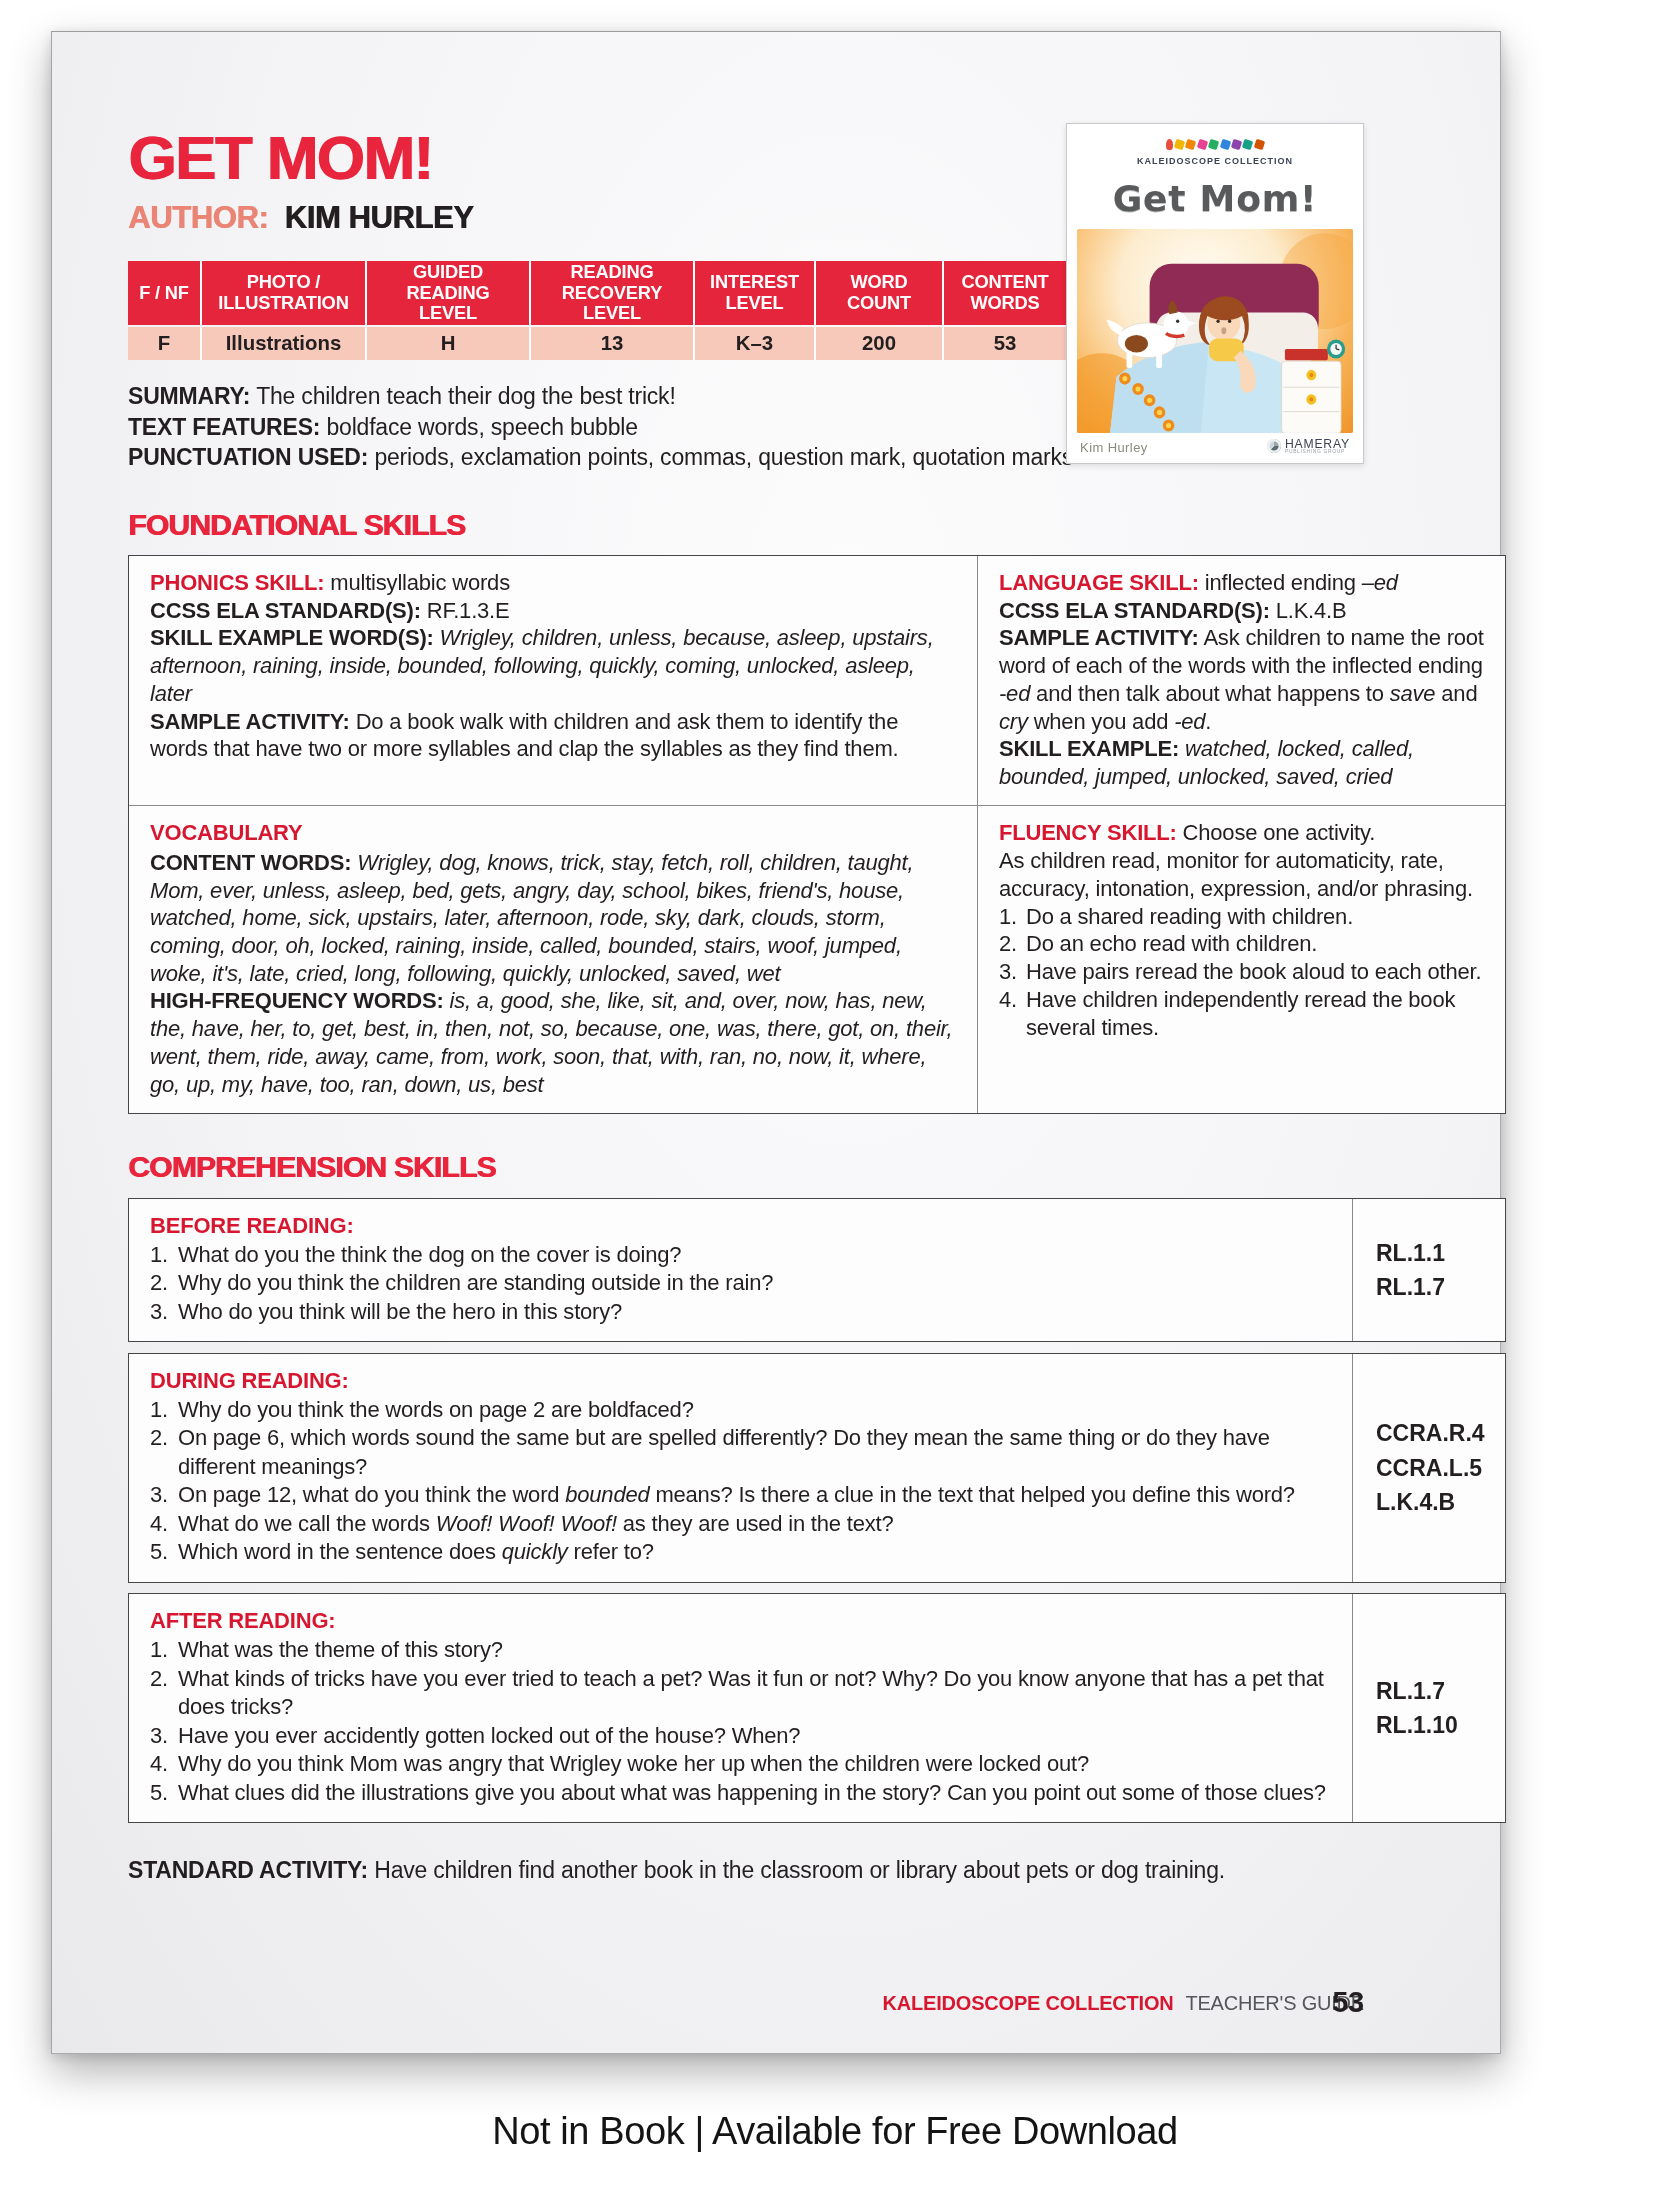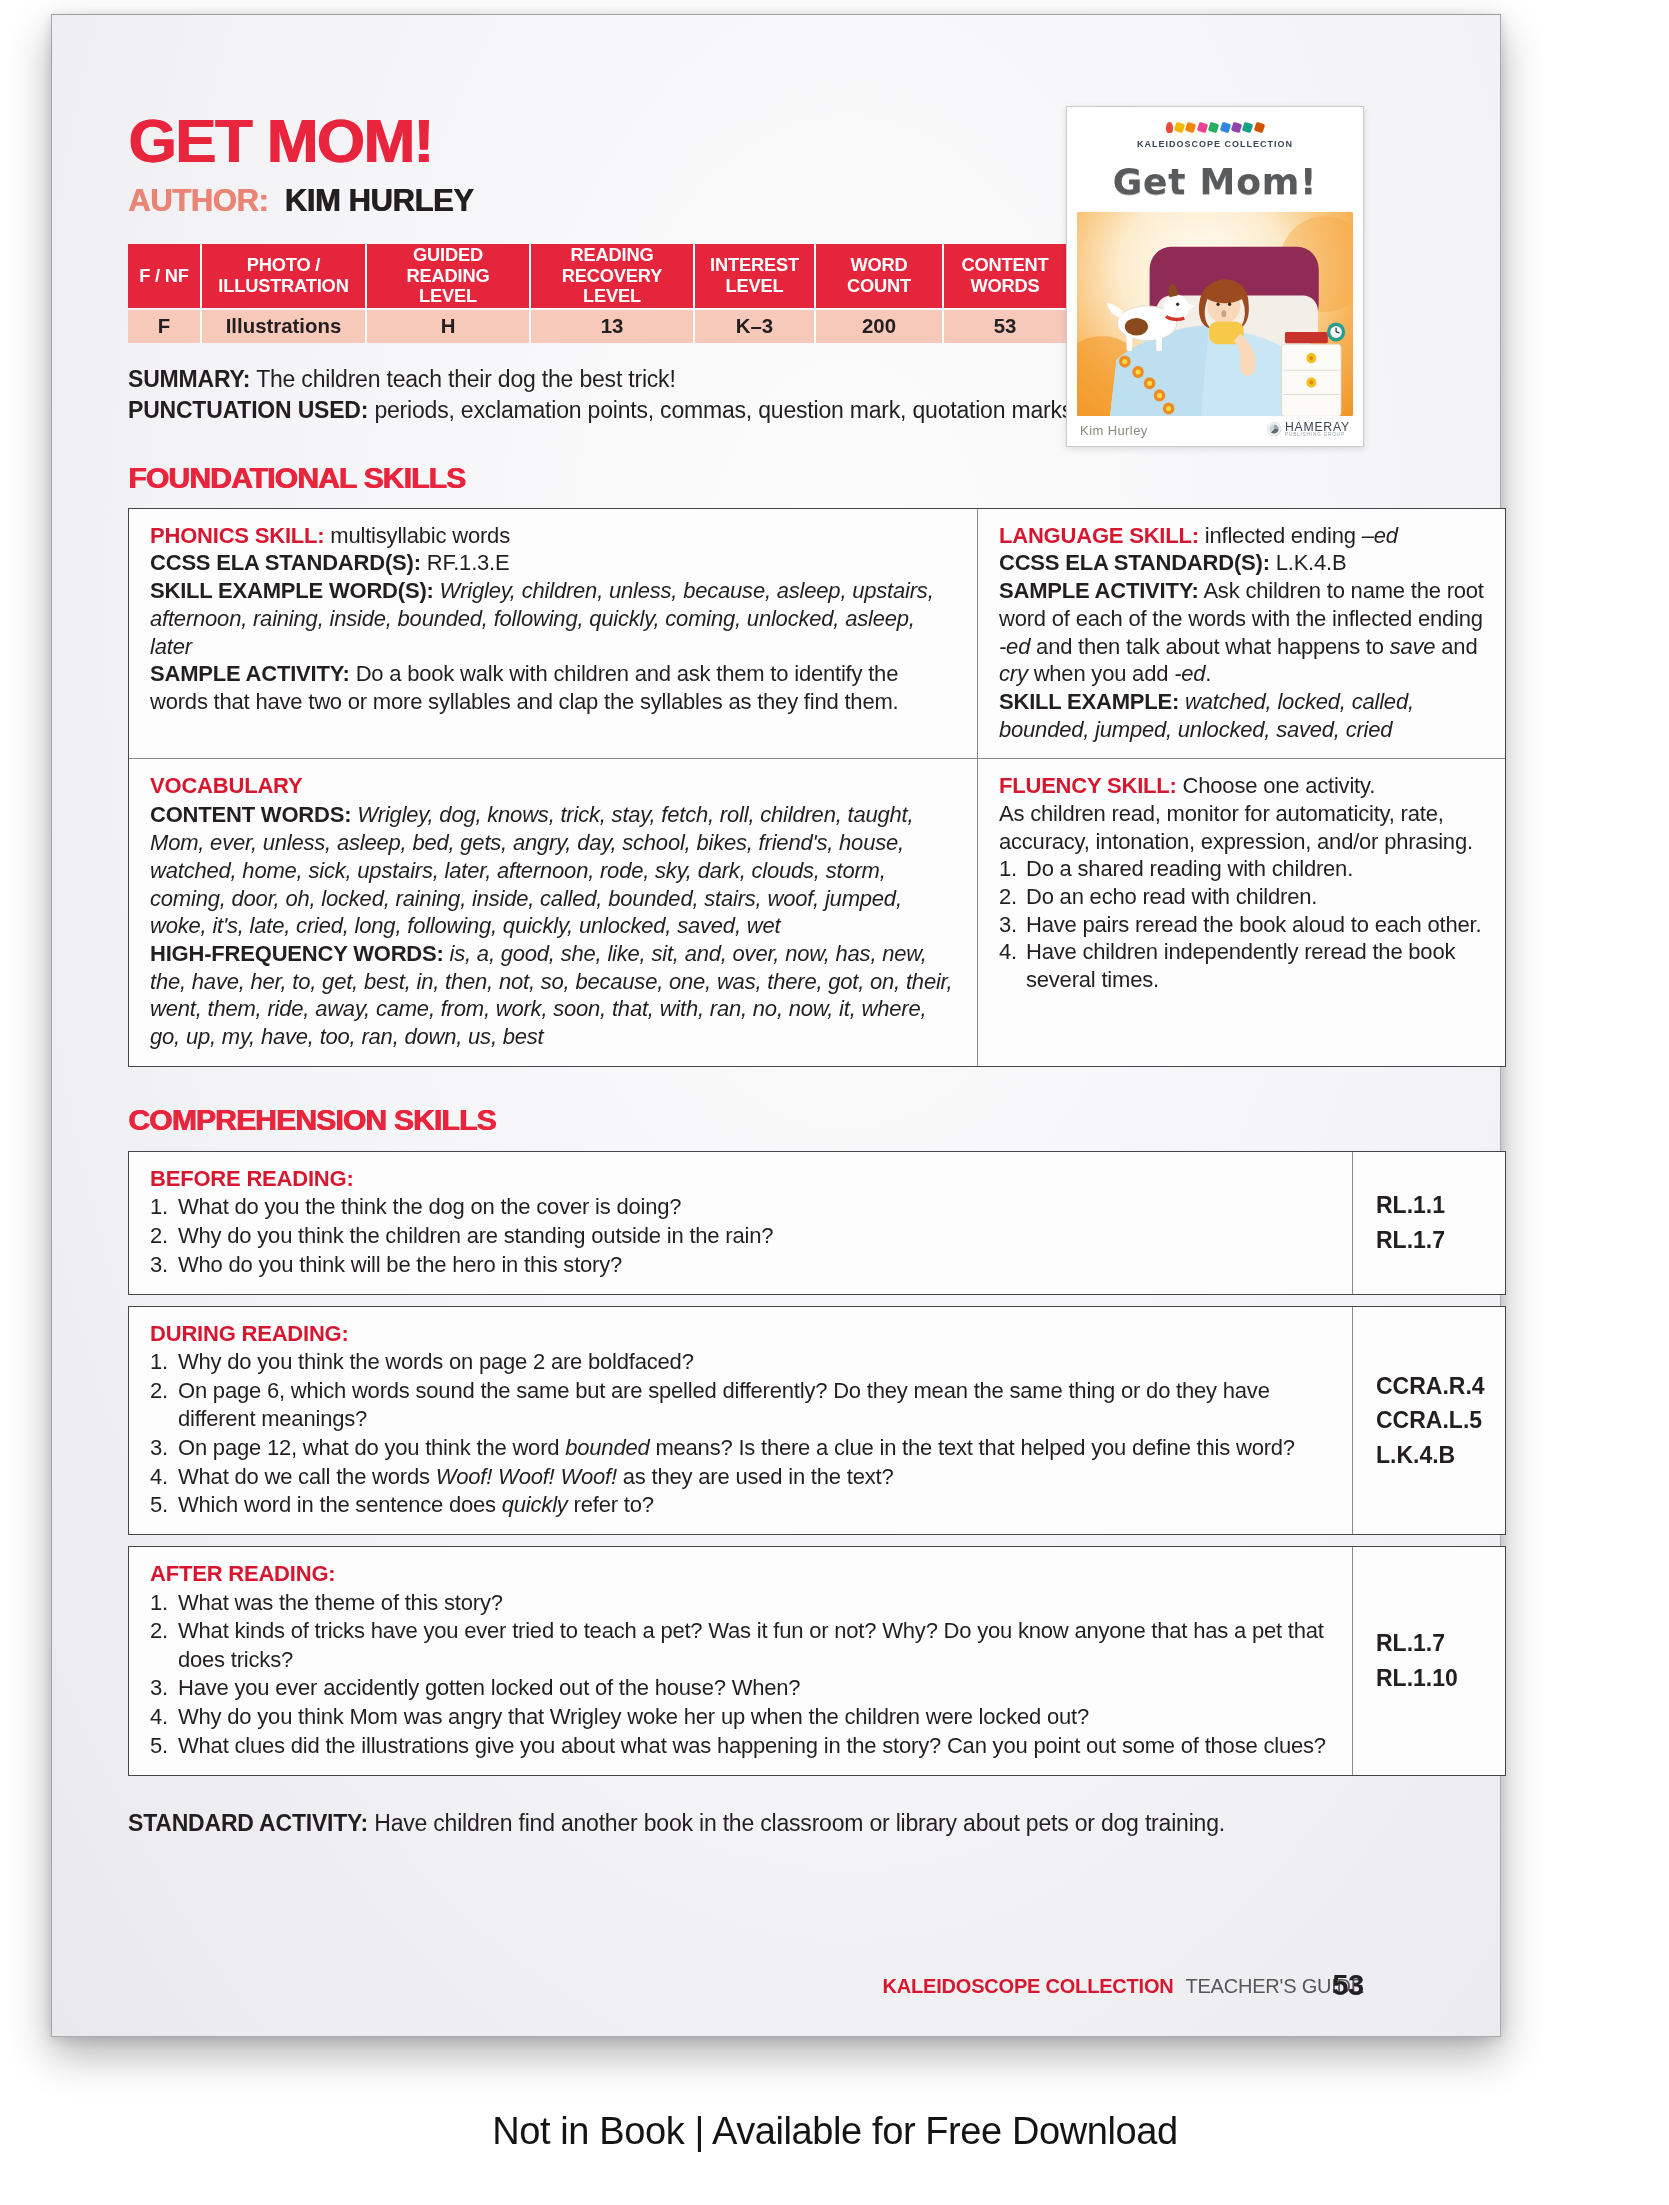--- a/index.html
+++ b/index.html
@@ -3,21 +3,21 @@
 <meta charset="utf-8">
 <style>
   html,body{margin:0;padding:0;}
   body{
     width:1670px;height:2205px;position:relative;background:#ffffff;
     font-family:"Liberation Sans",sans-serif;color:#231f20;
     -webkit-font-smoothing:antialiased;
   }
   
   .sheet{
-    position:absolute;left:51px;top:14px;width:1450px;height:2023px;
+    position:absolute;left:51px;top:31px;width:1450px;height:2023px;
     background:radial-gradient(ellipse at 55% 30%, #fcfcfd 0%, #f4f4f6 55%, #e9e9eb 100%);
     border:0.8px solid #ababad;border-top:1.6px solid #9d9d9f;border-left:1.6px solid #a5a5a7;
     box-shadow:0 18px 39px rgba(0,0,0,.30), 0 3.3px 11.4px rgba(0,0,0,.14);
     box-sizing:border-box;
   }
   .content{position:relative;padding:95px 136px 0 76px;box-sizing:border-box;height:100%;}
 
   
   .book-title{
     margin:0;font-size:62px;font-weight:bold;color:#e8253c;
@@ -151,20 +151,24 @@
         <div class="m-val">200</div>
         <div class="m-val">53</div>
         <div class="m-val">33</div>
       </div>
     </div>
 
     <div class="overview">
       <div>
         <span class="lab">SUMMARY:</span>
         <span>The children teach their dog the best trick!</span>
+      </div>
+      <div>
+        <span class="lab">TEXT FEATURES:</span>
+        <span>boldface words, speech bubble</span>
       </div>
       <div>
         <span class="lab">PUNCTUATION USED:</span>
         <span>periods, exclamation points, commas, question mark, quotation marks</span>
       </div>
     </div>
 
     <div class="cover">
       <div class="cover-logo">
         <div class="logo-shapes">

